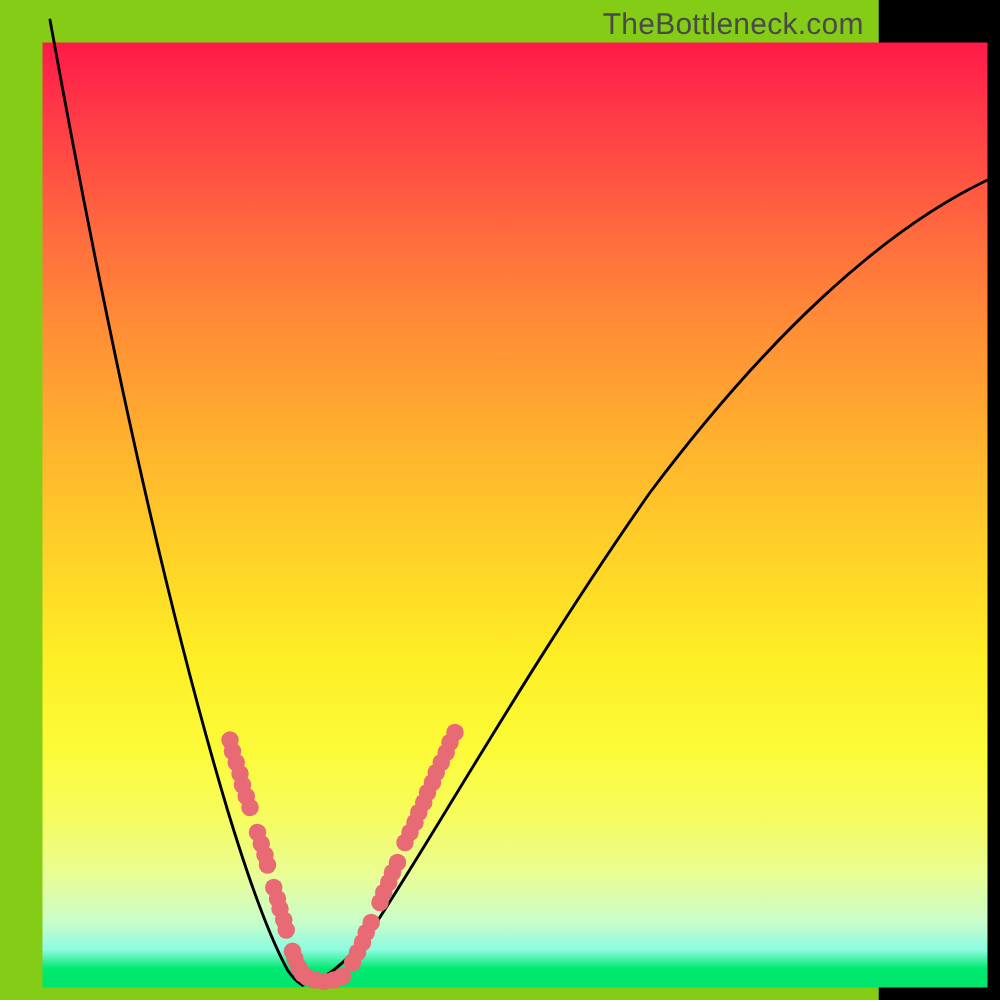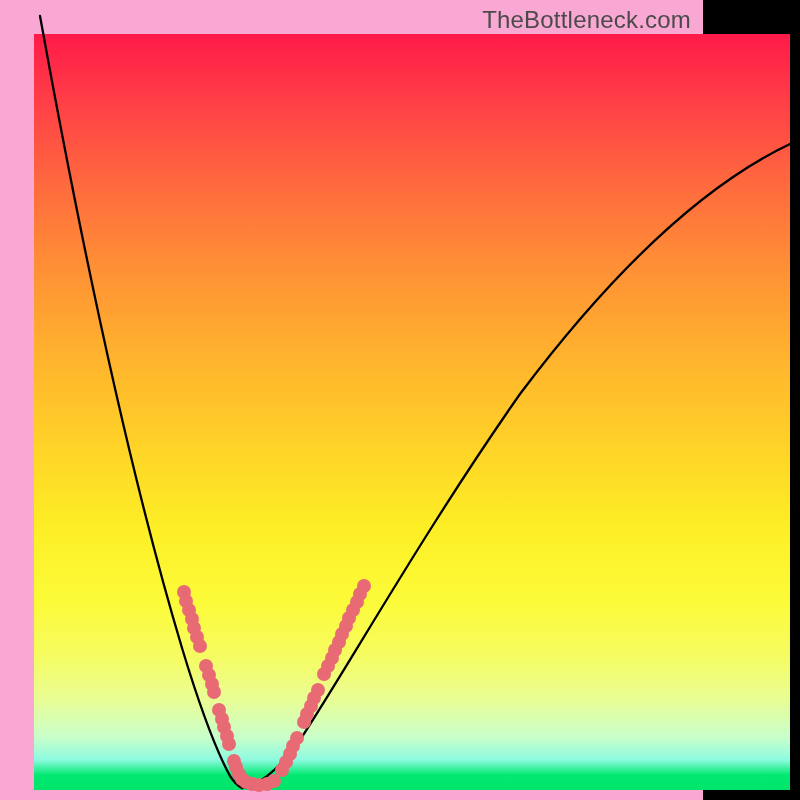--- a/index.html
+++ b/index.html
@@ -10,21 +10,21 @@
     background: #000;
     overflow: hidden;
     font-family: Arial, Helvetica, sans-serif;
   }
   .frame {
     position: absolute;
     left: 0;
     top: 0;
     width: 703px;
     height: 800px;
-    background: #f9a8d4;
+    background: #84cc16;
   }
   .plot-area {
     position: absolute;
     left: 34px;
     top: 34px;
     width: 756px;
     height: 756px;
     
     background: linear-gradient(
       to bottom,

